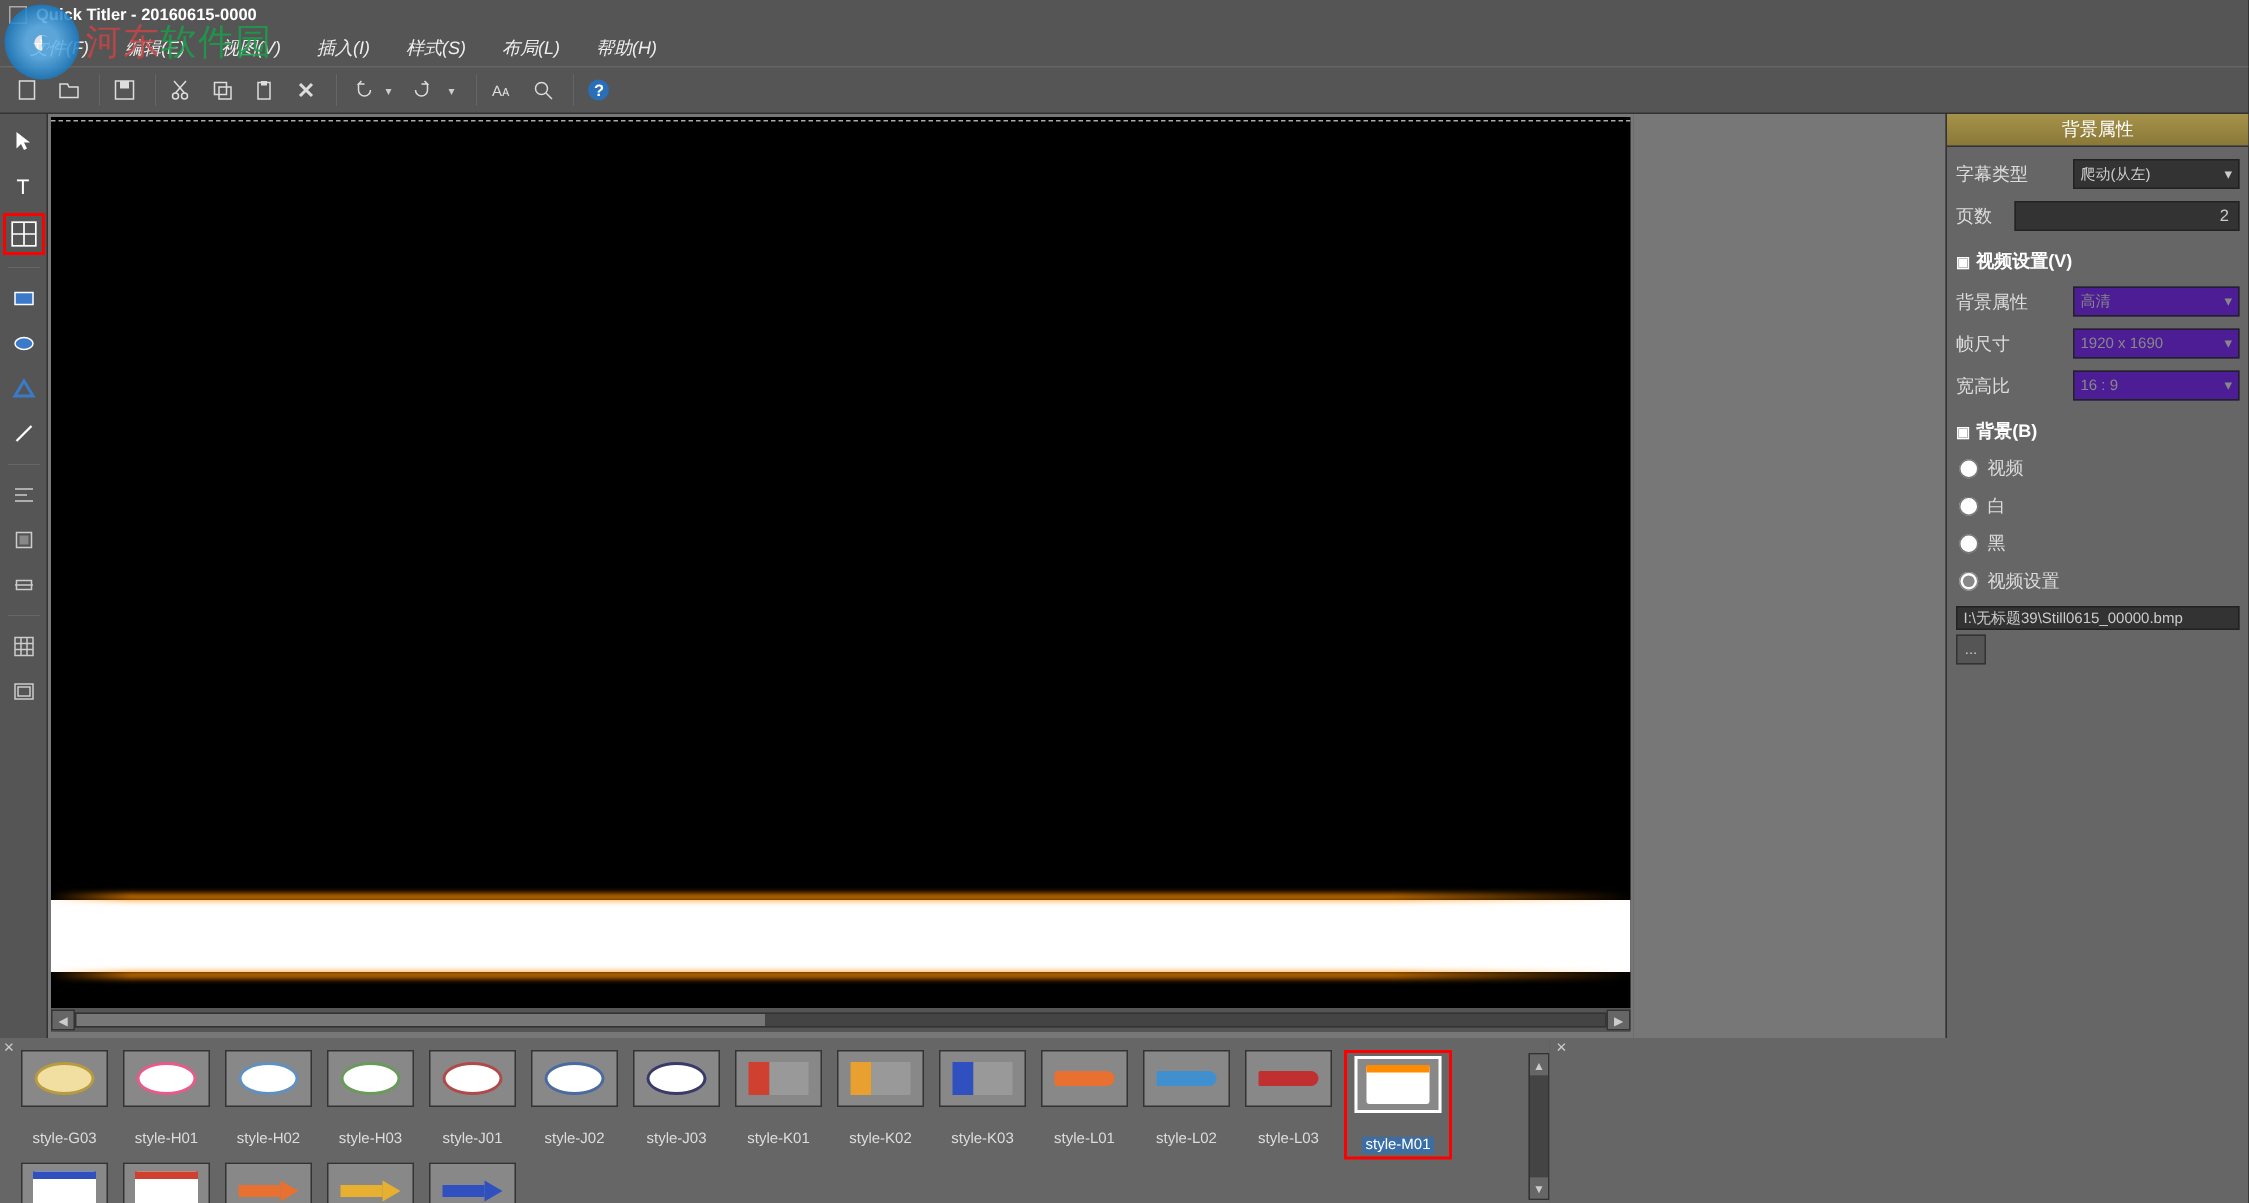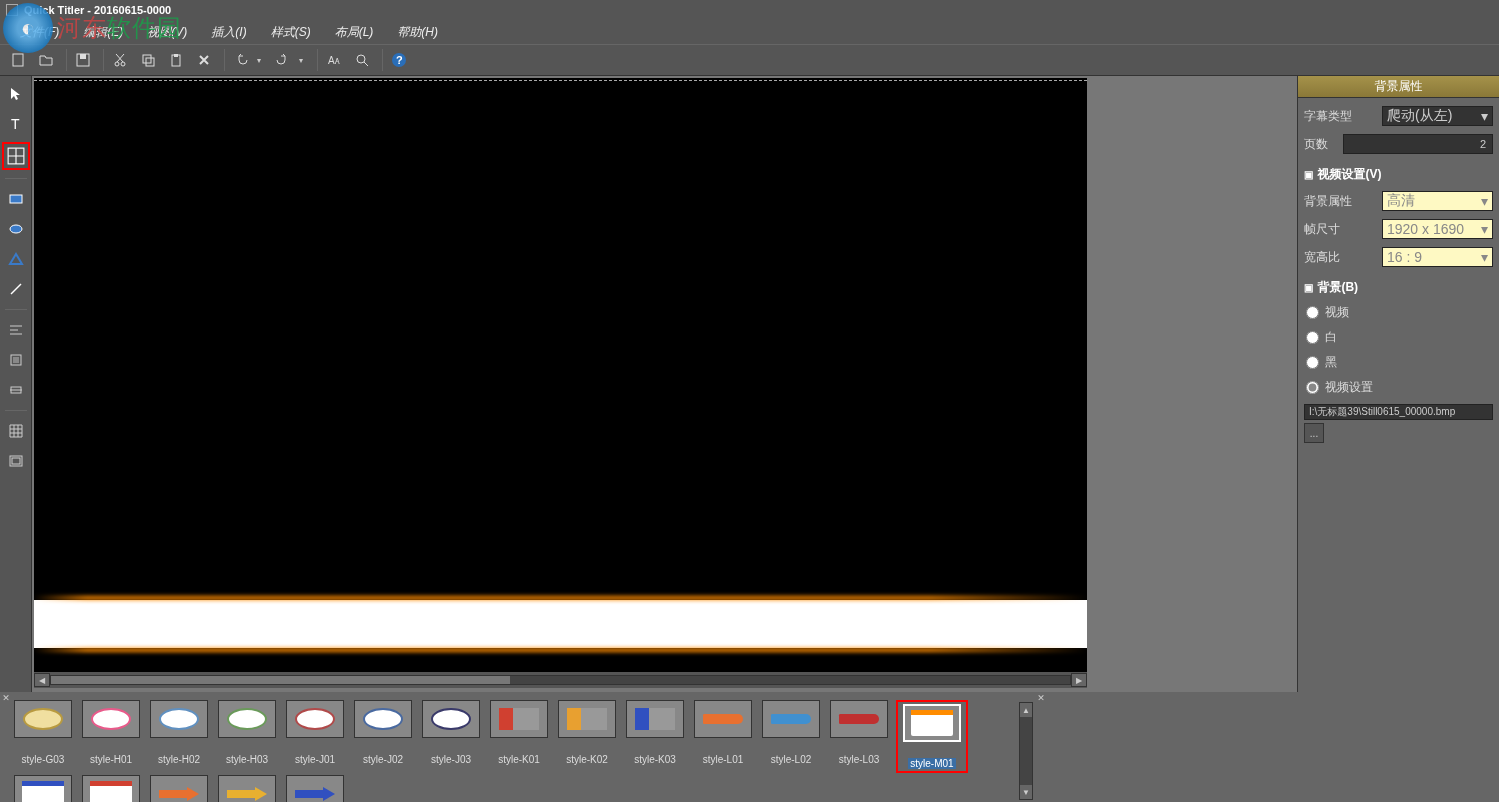--- a/index.html
+++ b/index.html
@@ -47,22 +47,22 @@
 .sb-track { flex: 1; height: 10px; background: #444; position: relative; border:1px solid #333; }
 .sb-thumb { position: absolute; left: 0; width: 45%; height: 100%; background: #777; }
 
 .gray-gap { width: 208px; background: #777; }
 
 .right-panel { width: 202px; background: #666; border-left: 1px solid #333; display: flex; flex-direction: column; }
 .panel-header { height: 22px; background: linear-gradient(#a5924a, #8a7838); color: #fff; font-size: 12px; display: flex; align-items: center; justify-content: center; border-bottom: 1px solid #333; }
 .panel-body { padding: 8px 6px; display: flex; flex-direction: column; gap: 8px; color: #ddd; font-size: 12px; }
 .prop-row { display: flex; align-items: center; gap: 6px; }
 .prop-label { width: 72px; }
-.prop-select { flex: 1; height: 20px; background: #333; border: 1px solid #222; color: #ccc; font-size: 14px; padding-left: 4px; display:flex; align-items:center; justify-content:space-between; padding-right:4px; }
-.prop-select.disabled { color: #888; background: #fef9c3; }
+.prop-select { flex: 1; height: 20px; background: #333; border: 1px solid #222; color: #ccc; font-size: 10px; padding-left: 4px; display:flex; align-items:center; justify-content:space-between; padding-right:4px; }
+.prop-select.disabled { color: #888; background: #4c1d95; }
 .prop-input { flex: 1; height: 20px; background: #333; border: 1px solid #222; color: #ccc; font-size: 11px; text-align: right; padding-right: 6px; }
 .section-header { font-weight: bold; color: #fff; display: flex; align-items: center; gap: 4px; margin-top: 4px; }
 .section-header .toggle { font-size: 10px; }
 .radio-row { display: flex; align-items: center; gap: 6px; padding-left: 2px; }
 .radio-row input { accent-color: #888; }
 .path-row { display: flex; gap: 3px; flex-direction: column; }
 .path-input { flex: 1; height: 20px; background: #333; border: 1px solid #222; color: #ccc; font-size: 10px; padding: 0 4px; overflow: hidden; white-space: nowrap; }
 .browse-btn { width: 20px; height: 20px; background: #555; border: 1px solid #333; color: #ccc; font-size: 10px; display:flex; align-items:center; justify-content:center; }
 
 

